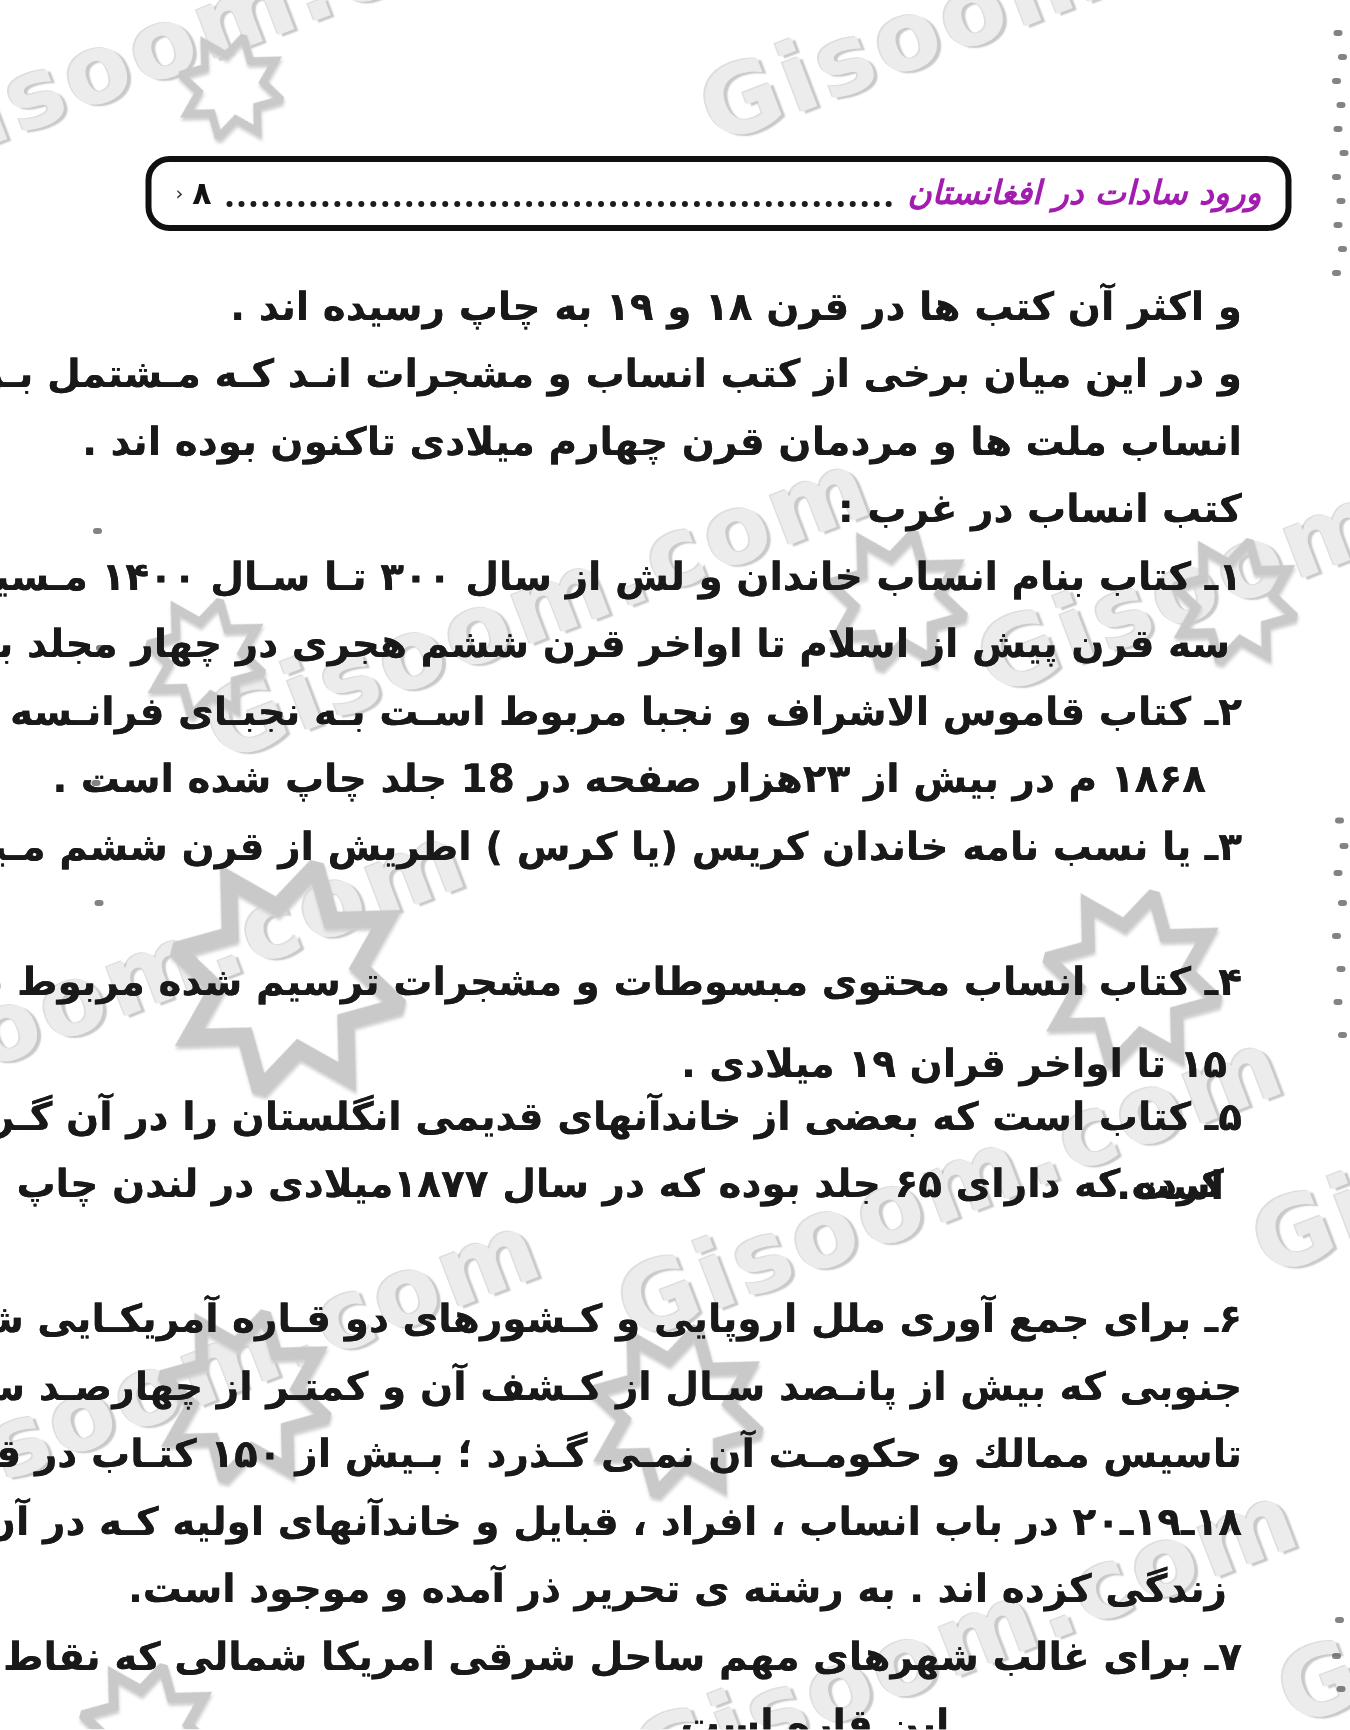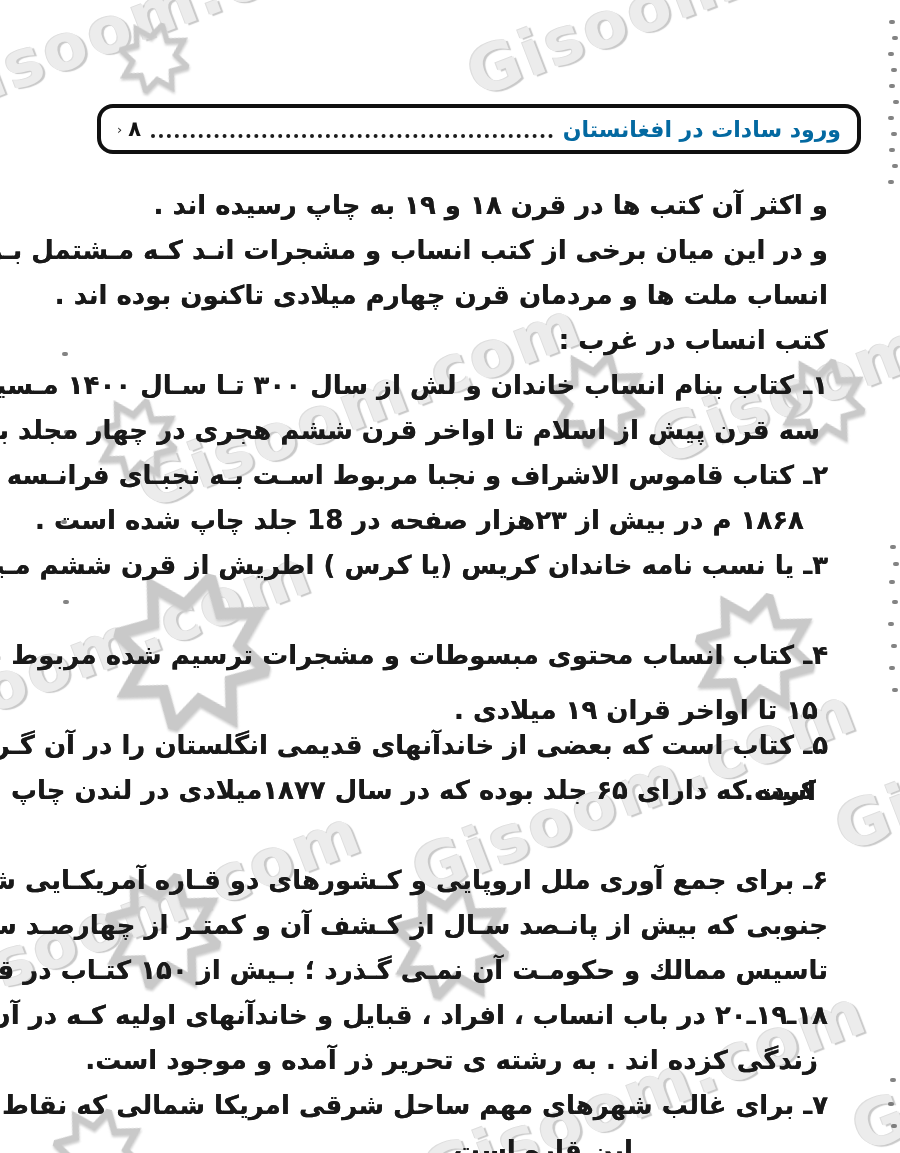--- a/index.html
+++ b/index.html
@@ -32,22 +32,23 @@
   .header-box{
     position:absolute;left:97px;top:104px;width:724px;height:42px;
     border:4px solid #101010;border-radius:16px;
     display:flex;flex-direction:row;align-items:center;
     direction:rtl;
     padding:0 16px;
     background:transparent;
     z-index:2;
   }
   .header-title{
-    font-size:22px;font-weight:bold;color:#0369a1;
+    font-size:22px;font-weight:bold;color:#a21caf;
     white-space:nowrap;
+    font-style:italic;
   }
   .header-leader{
     flex:1 1 auto;height:0;
     border-bottom:4px dotted #1c1c1c;
     margin:14px 10px 0 10px;
   }
   .header-num{
     font-size:21px;font-weight:bold;color:#121212;white-space:nowrap;
   }
   .header-tick{font-size:13px;color:#2a2a2a;margin-right:6px;}

